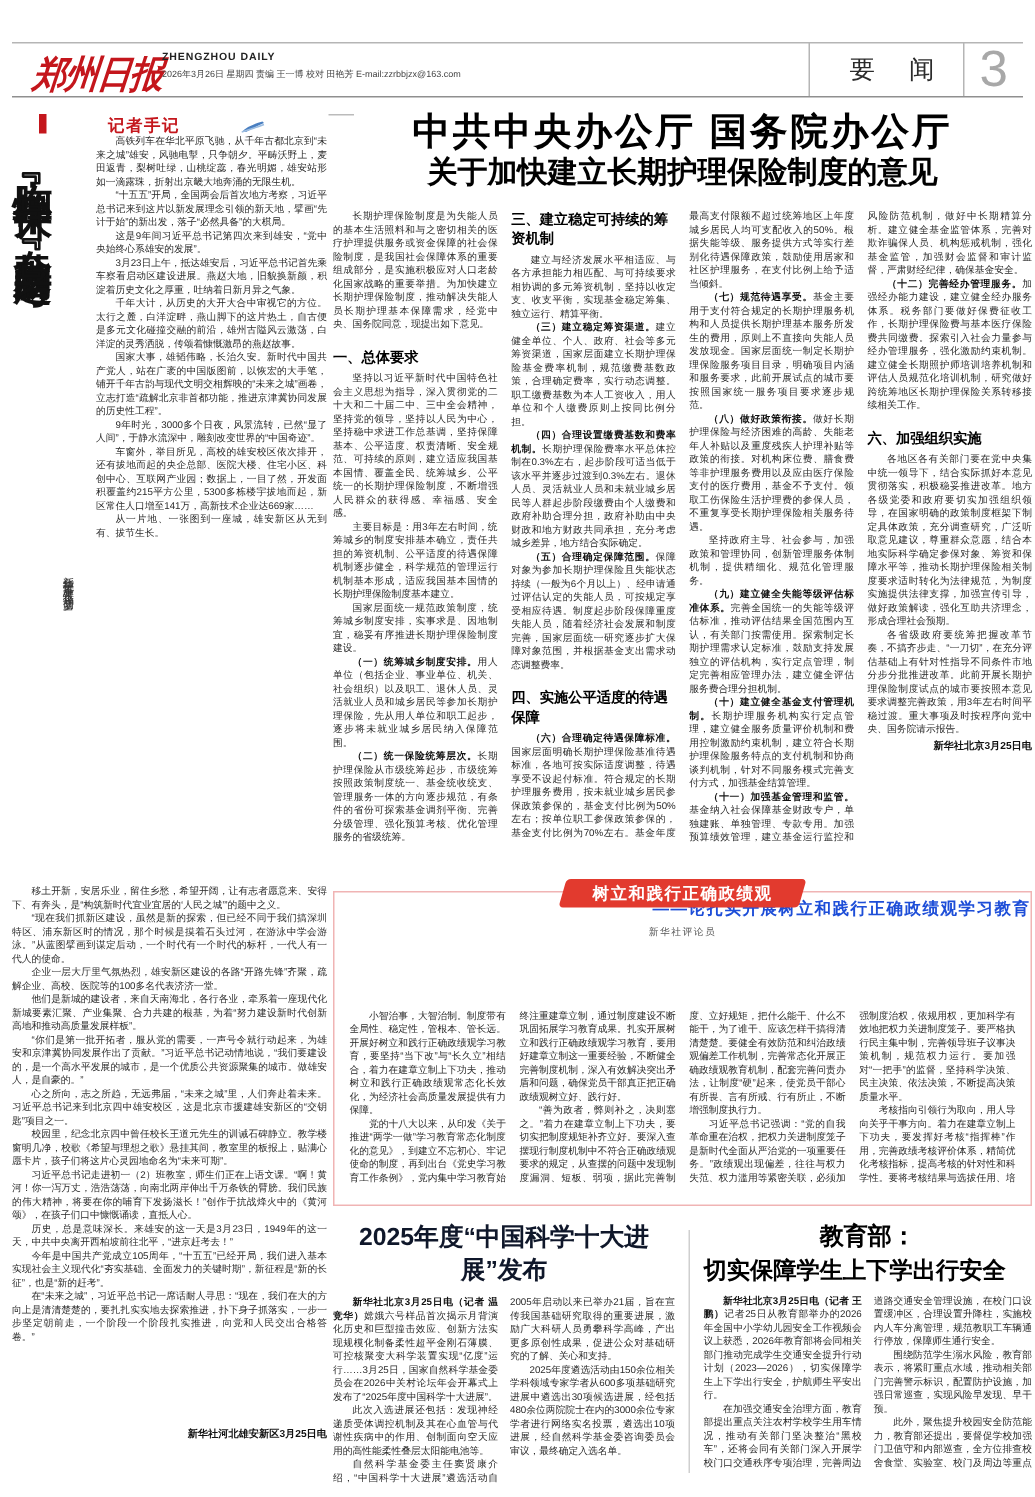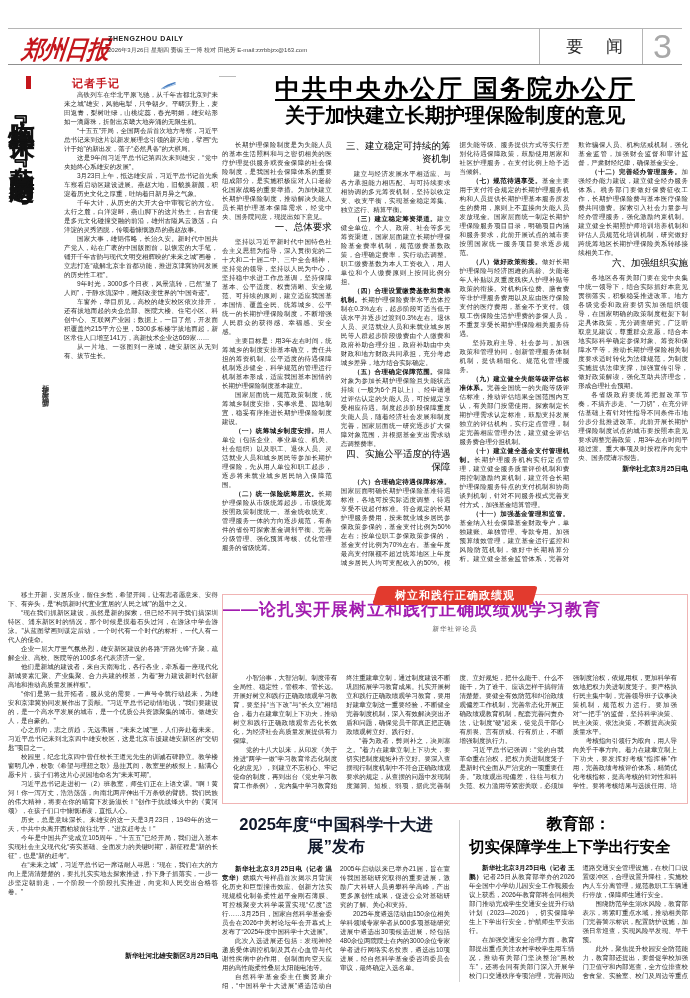--- a/index.html
+++ b/index.html
@@ -29,38 +29,38 @@
          font-size:26px;font-weight:900;letter-spacing:2px;color:#111;line-height:1.05;}
   .vbyline{position:absolute;left:40px;top:378px;height:200px;writing-mode:vertical-rl;
            font-size:7.5px;color:#333;letter-spacing:1px;}
   .rn-toptext{position:absolute;left:64px;top:90px;width:154px;height:494px;overflow:hidden;}
   .rn-bottomtext{position:absolute;left:8px;top:590px;width:210px;height:360px;overflow:hidden;}
   .rn-dateline{position:absolute;left:8px;top:951px;width:210px;text-align:right;
                font-size:6.8px;font-weight:bold;color:#111;}
   
   .para{margin:0;text-indent:2em;text-align:justify;font-size:6.5px;line-height:9px;color:#2a2a2a;}
   .para b{color:#111;}
-  .sechead{font-size:9.5px;font-weight:normal;text-align:right;margin:0 0 3px;color:#000;
+  .sechead{font-size:9.5px;font-weight:bold;text-align:left;margin:11px 0 3px;color:#000;
            break-inside:avoid;}
   .endline{margin:2px 0 0;text-align:right;font-weight:bold;font-size:6.8px;line-height:9px;color:#111;}
   
   .main-head{position:absolute;left:222px;top:74px;width:466px;text-align:center;color:#000;}
-  .main-head .l1{font-size:25px;font-weight:900;letter-spacing:2px;line-height:1.15;text-decoration:underline;}
+  .main-head .l1{font-size:25px;font-weight:900;letter-spacing:2px;line-height:1.15;}
   .main-head .l2{font-size:20px;font-weight:900;letter-spacing:0;line-height:1.2;}
   .main-body{position:absolute;left:222px;top:140px;width:466px;height:428px;
              column-count:4;column-gap:9px;column-fill:auto;overflow:hidden;}
   
   .com-box{position:absolute;left:222px;top:594px;width:464px;height:208px;
            border:1px solid #f0b4b4;background:#fff;}
   .badge{position:absolute;left:50%;top:-9px;transform:translateX(-50%) skewX(-16deg);
          background:#e23a2e;padding:2px 20px;border-radius:3px;}
   .badge span{display:block;transform:skewX(16deg);color:#fff;font-size:11px;font-weight:bold;
               letter-spacing:1px;white-space:nowrap;}
   .com-head{margin-top:16px;text-align:center;font-size:27px;font-weight:900;letter-spacing:3px;color:#000;}
-  .com-sub{text-align:left;font-size:17px;font-weight:bold;color:#a21caf;margin-top:3px;letter-spacing:1px;}
+  .com-sub{text-align:right;font-size:11px;font-weight:bold;color:#1d4ed8;margin-top:3px;letter-spacing:1px;}
   .com-byline{text-align:center;font-size:6.5px;color:#555;margin-top:4px;letter-spacing:1px;}
   .com-body{position:absolute;left:10px;right:10px;top:78px;bottom:6px;
             column-count:4;column-gap:9px;column-fill:auto;overflow:hidden;}
   
   .bottom-row{position:absolute;left:222px;top:814px;width:466px;height:168px;}
   .bot-divider{position:absolute;left:237px;top:6px;bottom:0;border-left:1px solid #cfcfcf;}
   .sci{position:absolute;left:0;top:0;width:228px;height:168px;}
   .sci-head{text-align:center;font-size:16.5px;font-weight:900;color:#0f172a;letter-spacing:0;}
   .sci-body{margin-top:6px;height:132px;column-count:2;column-gap:8px;column-fill:auto;overflow:hidden;}
   .edu{position:absolute;left:247px;top:0;width:219px;height:168px;}

